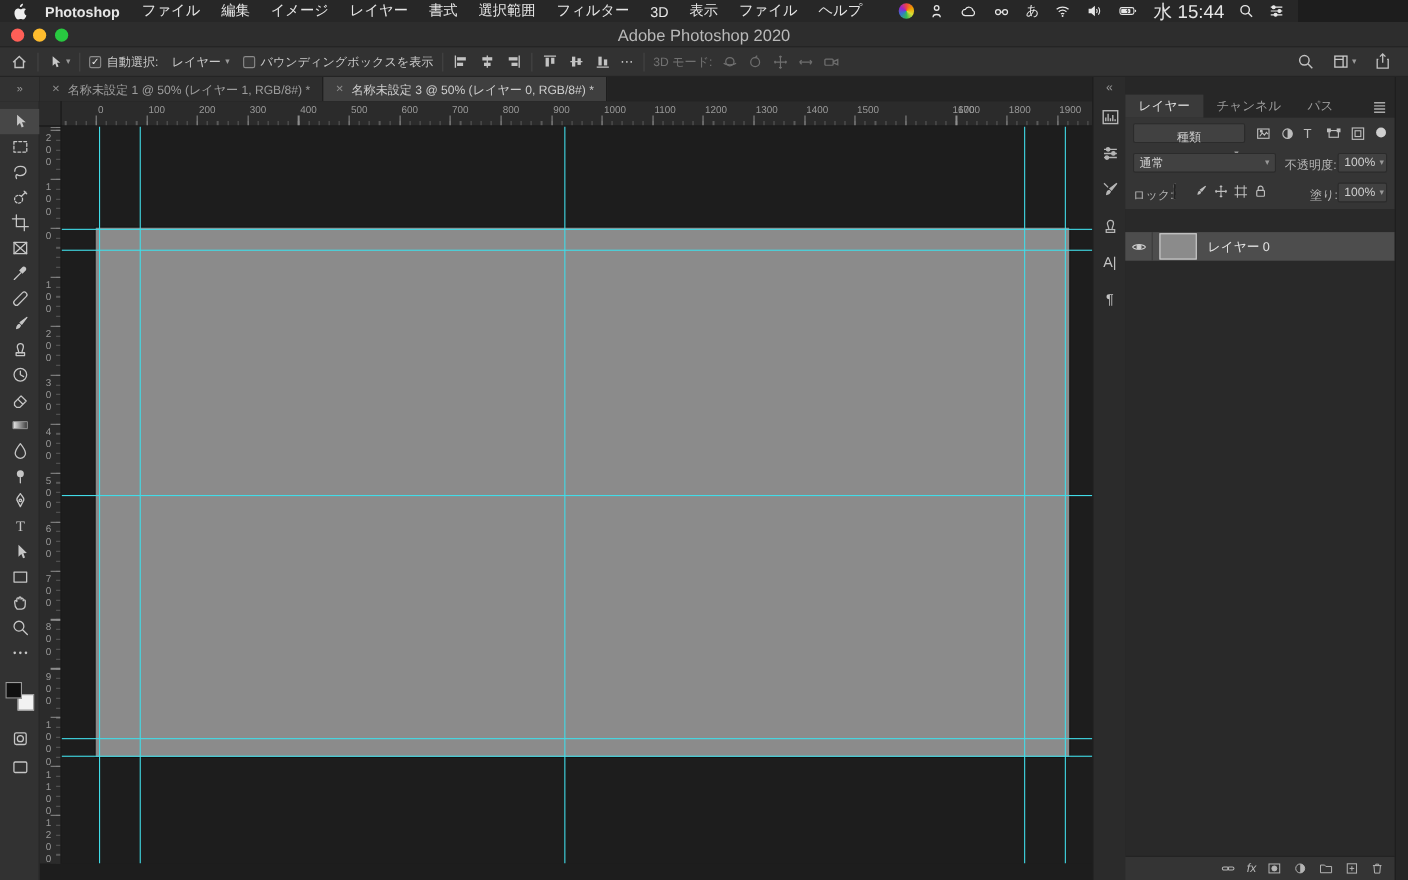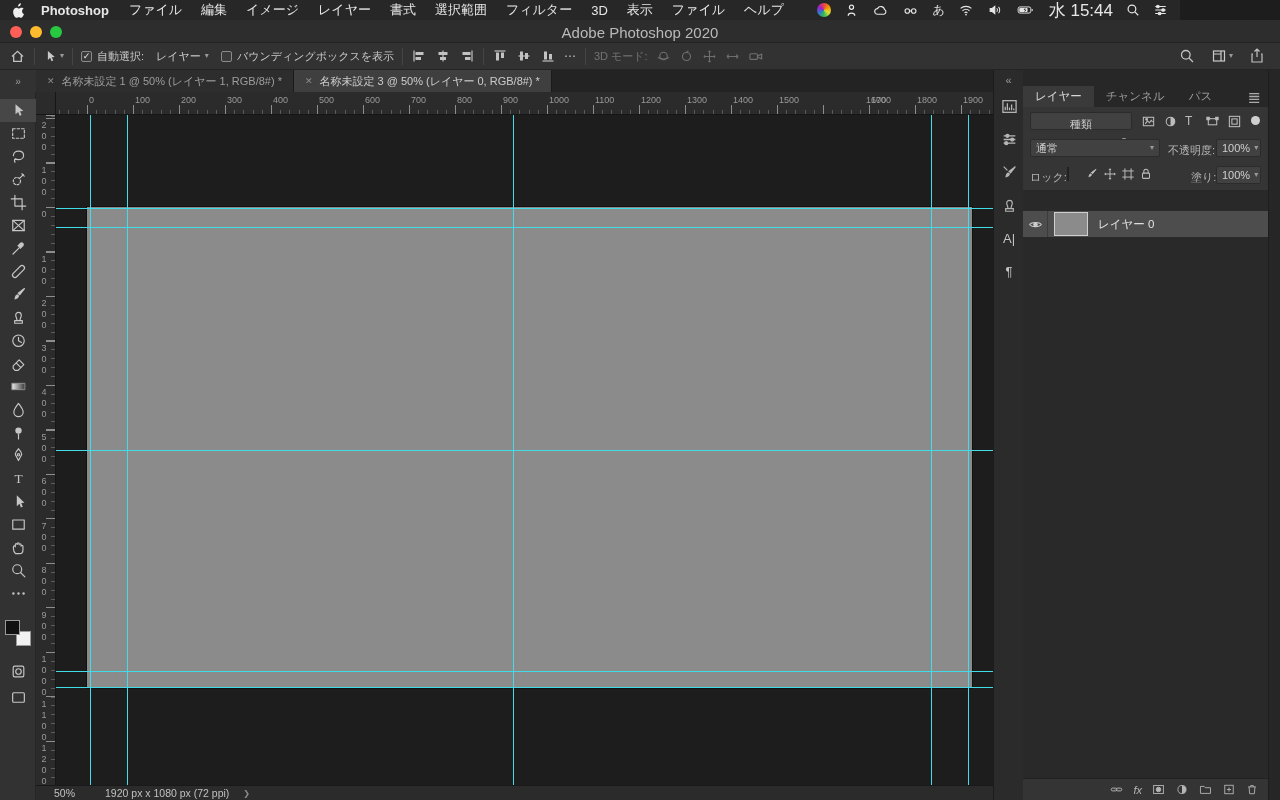--- a/index.html
+++ b/index.html
@@ -579,25 +579,20 @@
       <div class="guide-v" style="left: 457px; background: rgb(65, 220, 232);"></div>
       <div class="guide-v" style="left: 875px; background: rgb(65, 220, 232);"></div>
       <div class="guide-v" style="left: 912px; background: rgb(65, 220, 232);"></div>
       <div class="guide-h" style="top: 93px; background: rgb(65, 220, 232);"></div>
       <div class="guide-h" style="top: 112px; background: rgb(65, 220, 232);"></div>
       <div class="guide-h" style="top: 335px; background: rgb(65, 220, 232);"></div>
       <div class="guide-h" style="top: 556px; background: rgb(65, 220, 232);"></div>
       <div class="guide-h" style="top: 572px; background: rgb(65, 220, 232);"></div>
     </div>
 
-  <div class="statusbar">
-    <span class="sb-zoom">50%</span>
-    <span class="sb-info">1920 px x 1080 px (72 ppi)</span>
-    <span class="sb-chevron">❯</span>
-  </div>
 
   <div class="panelstrip">
     <div class="strip-collapse">«</div>
     <div class="strip-icon">
         <svg width="17" height="17" viewBox="0 0 16 16" fill="none" stroke="currentColor" stroke-width="1.2">
           <rect x="1.8" y="2.5" width="12.4" height="11"></rect>
           <path d="M4 11.5V8.2M6 11.5V5M8 11.5V9M10 11.5V6.2M12 11.5V9.8"></path>
         </svg>
       </div>
     <div class="strip-icon">

